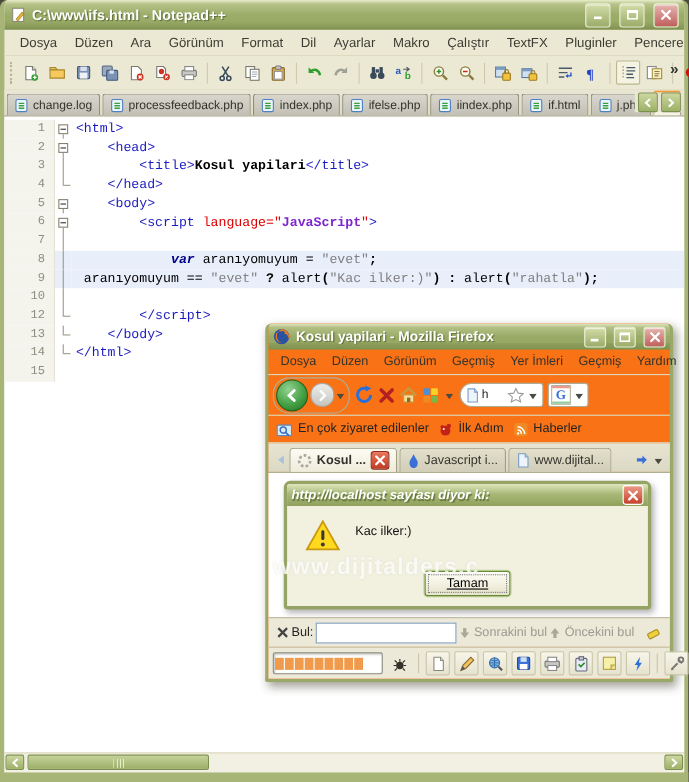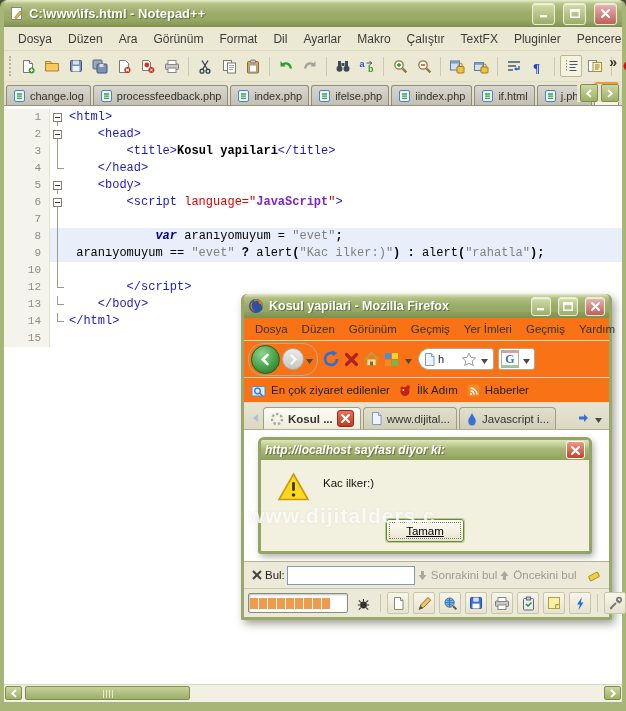--- a/index.html
+++ b/index.html
@@ -738,35 +738,35 @@
             </span>
             <span>Kosul ...</span>
             <span class="ftclose">
               <svg width="11" height="11" viewBox="0 0 11 11">
                 <path d="M2 2l7 7M9 2l-7 7" stroke="#fff" stroke-width="2.1" stroke-linecap="round"></path>
               </svg>
             </span>
           </span>
           <span class="ftab">
             <span class="icon">
+              <svg width="12" height="14">
+                <ellipse cx="6" cy="9" rx="3.8" ry="4.6" fill="#3a6fd8"></ellipse>
+                <path d="M6 1l2.4 4.6H3.6z" fill="#3a6fd8"></path>
+              </svg>
+            </span>
+            <span>Javascript i...</span>
+          </span>
+          <span class="ftab">
+            <span class="icon">
               <svg width="13" height="15">
                 <path d="M2.5 1.5h6l2.5 3v9h-8.5z" fill="#eef4fb" stroke="#7a9cc4"></path>
                 <path d="M8.5 1.5v3H11" fill="#cfe0f2" stroke="#7a9cc4"></path>
               </svg>
             </span>
             <span>www.dijital...</span>
-          </span>
-          <span class="ftab">
-            <span class="icon">
-              <svg width="12" height="14">
-                <ellipse cx="6" cy="9" rx="3.8" ry="4.6" fill="#3a6fd8"></ellipse>
-                <path d="M6 1l2.4 4.6H3.6z" fill="#3a6fd8"></path>
-              </svg>
-            </span>
-            <span>Javascript i...</span>
           </span>
         </span>
       <span class="endbtns">
         <span class="icon">
             <svg width="11" height="10">
               <path d="M1 3.5h5V1l4 4-4 4V6.5H1z" fill="#3a6fd8"></path>
             </svg>
           </span>
         <span class="ddt"><svg width="7" height="5">
               <path d="M0 0h7L3.5 5z" fill="#4a4a40"></path>

